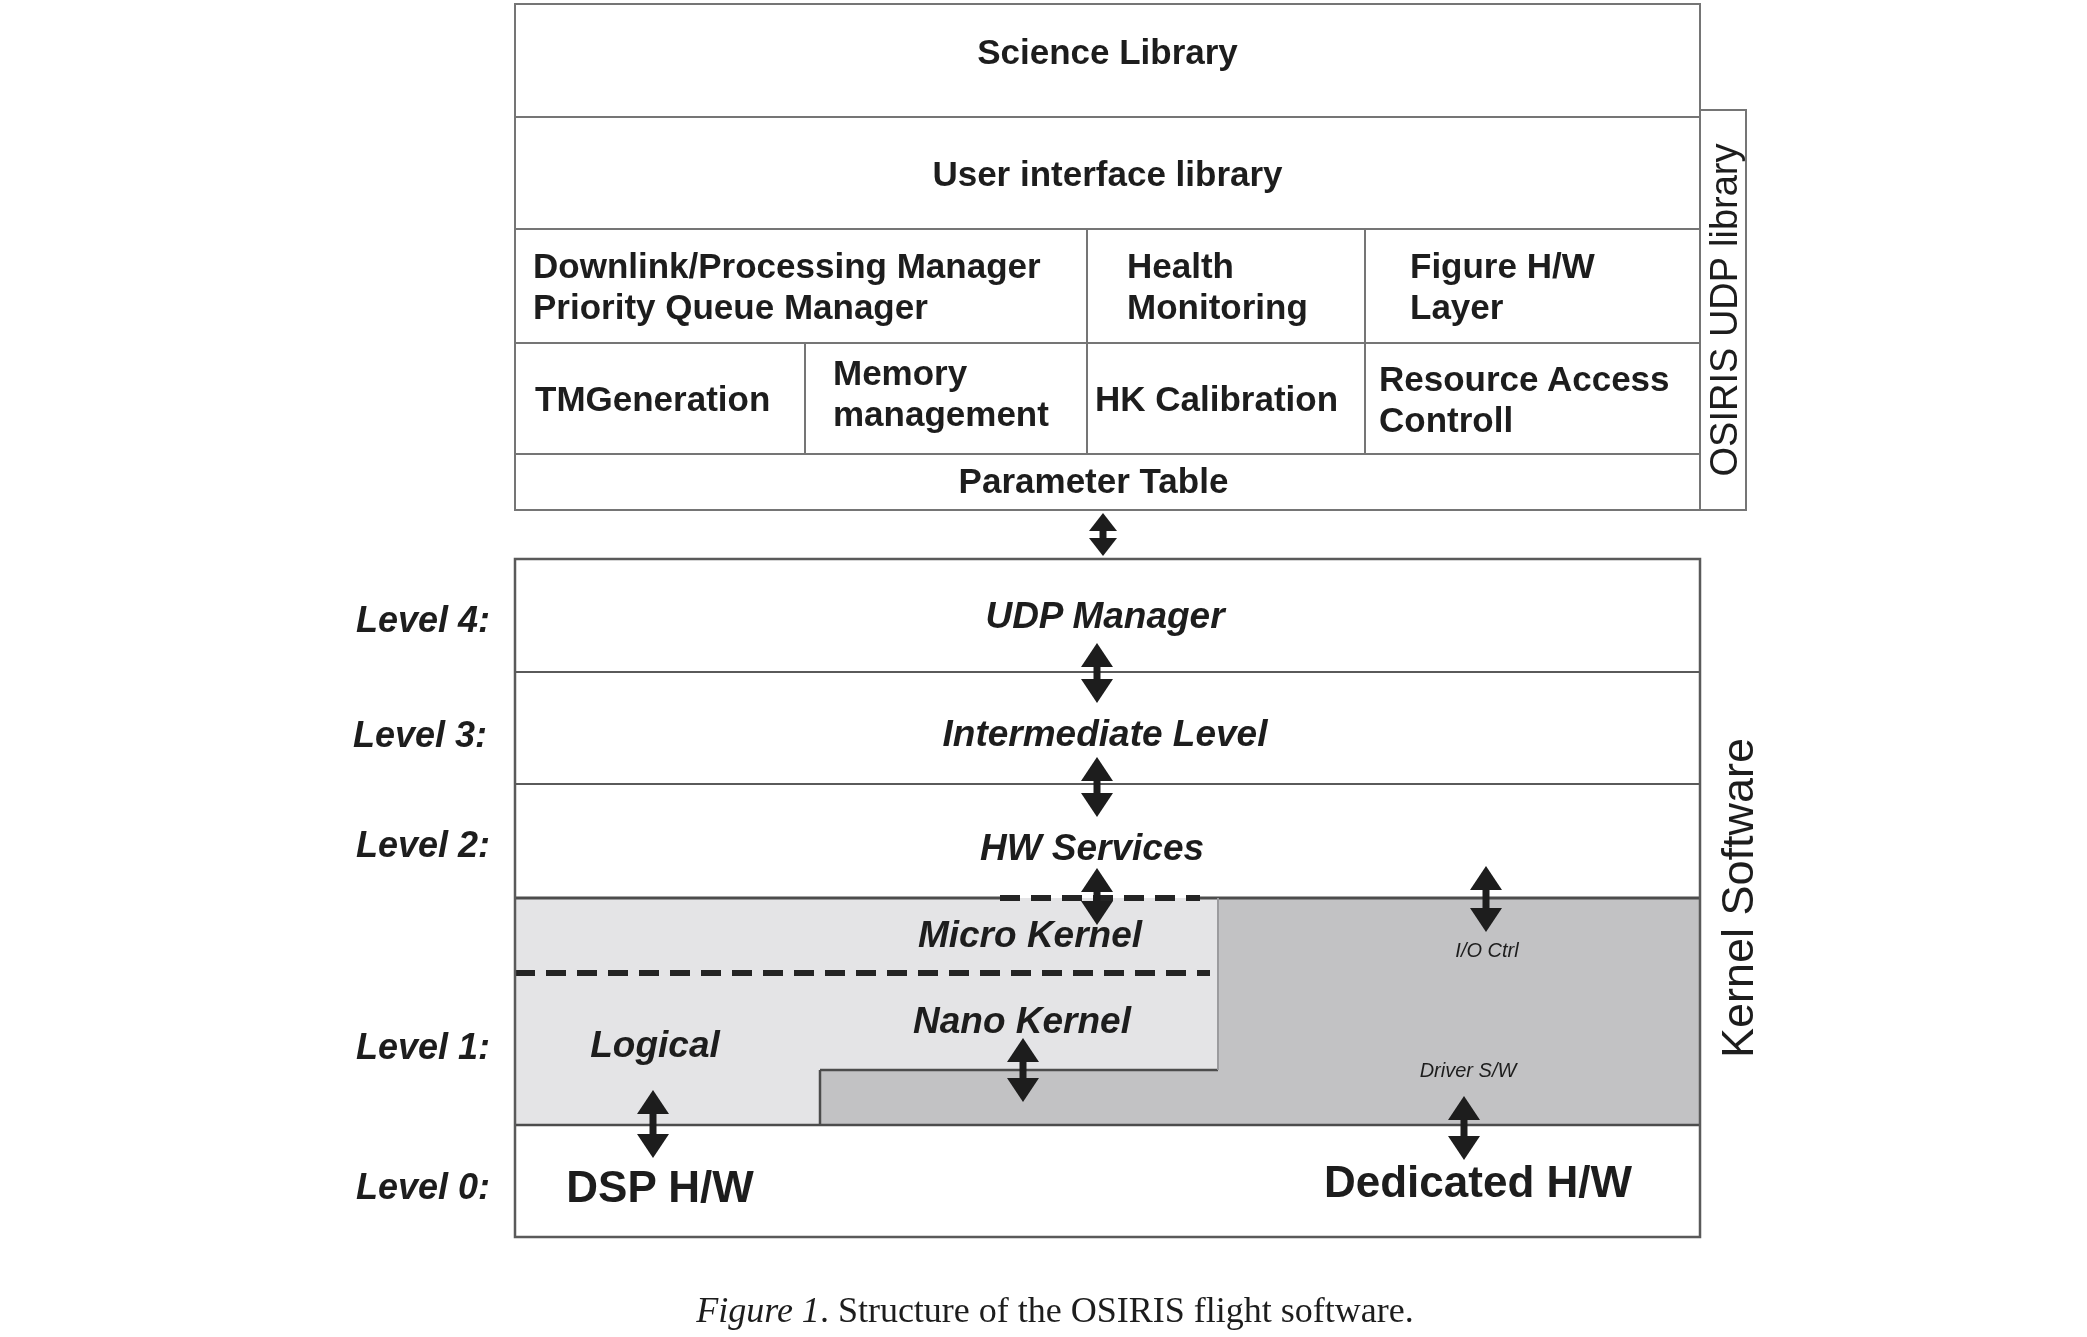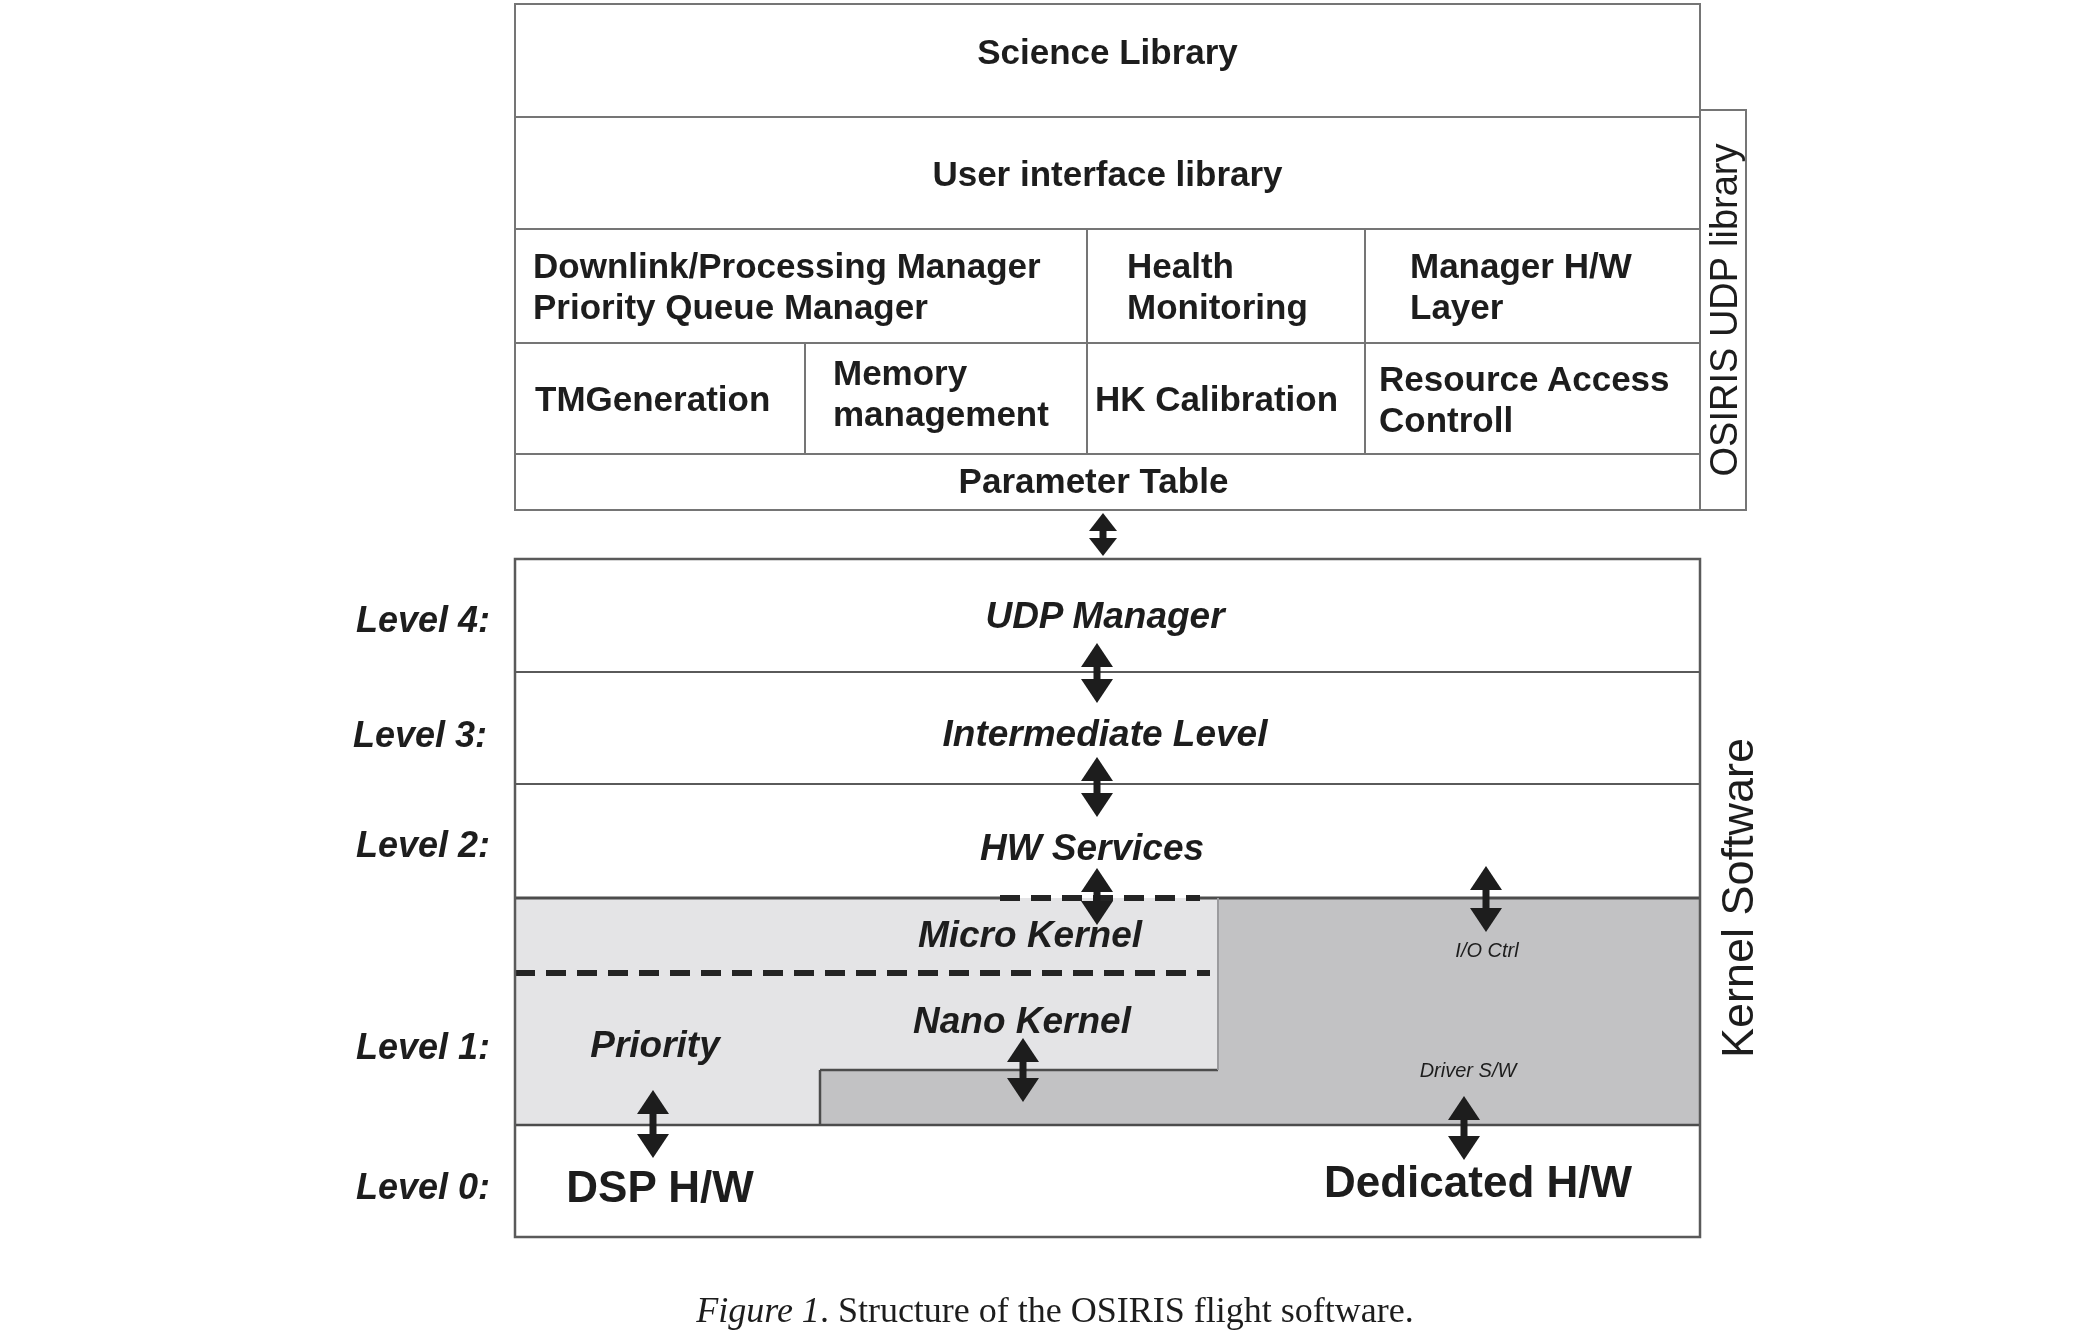--- a/index.html
+++ b/index.html
@@ -124,21 +124,21 @@
     <span>Downlink/Processing Manager</span>
     <span>Priority Queue Manager</span>
   </div>
 
   <div class="abs cellL tbl" style="left:1087px;top:229px;width:278px;height:114px;padding-left:40px;box-sizing:border-box;">
     <span>Health</span>
     <span>Monitoring</span>
   </div>
 
   <div class="abs cellL tbl" style="left:1365px;top:229px;width:335px;height:114px;padding-left:45px;box-sizing:border-box;">
-    <span>Manager H/W</span>
+    <span>Figure H/W</span>
     <span>Layer</span>
   </div>
 
   <div class="abs cellL tbl" style="left:515px;top:343px;width:290px;height:111px;padding-left:20px;box-sizing:border-box;">
     <span>TMGeneration</span>
   </div>
 
   <div class="abs cellL tbl" style="left:805px;top:343px;width:282px;height:99px;padding-left:28px;box-sizing:border-box;">
     <span>Memory</span>
     <span>management</span>
@@ -165,21 +165,21 @@
   <div class="abs anchorR lvl" style="left:487px;top:735px;">Level 3:</div>
   <div class="abs anchorR lvl" style="left:490px;top:845px;">Level 2:</div>
   <div class="abs anchorR lvl" style="left:490px;top:1047px;">Level 1:</div>
   <div class="abs anchorR lvl" style="left:490px;top:1187px;">Level 0:</div>
 
   <div class="abs anchorC kname" style="left:1105px;top:616px;">UDP Manager</div>
   <div class="abs anchorC kname" style="left:1105px;top:734px;">Intermediate Level</div>
   <div class="abs anchorC kname" style="left:1092px;top:848px;">HW Services</div>
   <div class="abs anchorC kname" style="left:1030px;top:935px;">Micro Kernel</div>
   <div class="abs anchorC kname" style="left:1022px;top:1021px;">Nano Kernel</div>
-  <div class="abs anchorC kname" style="left:655px;top:1045px;">Priority</div>
+  <div class="abs anchorC kname" style="left:655px;top:1045px;">Logical</div>
 
   <div class="abs anchorC smallit" style="left:1487px;top:950px;">I/O Ctrl</div>
   <div class="abs anchorC smallit" style="left:1468px;top:1070px;">Driver S/W</div>
 
   <div class="abs anchorC hwbig" style="left:660px;top:1187px;">DSP H/W</div>
   <div class="abs anchorC hwbig" style="left:1478px;top:1182px;">Dedicated H/W</div>
 
   <div class="abs anchorC caption" style="left:1055px;top:1310px;">
     <span class="fig">Figure 1</span><span>. Structure of the OSIRIS flight software.</span>
   </div>

